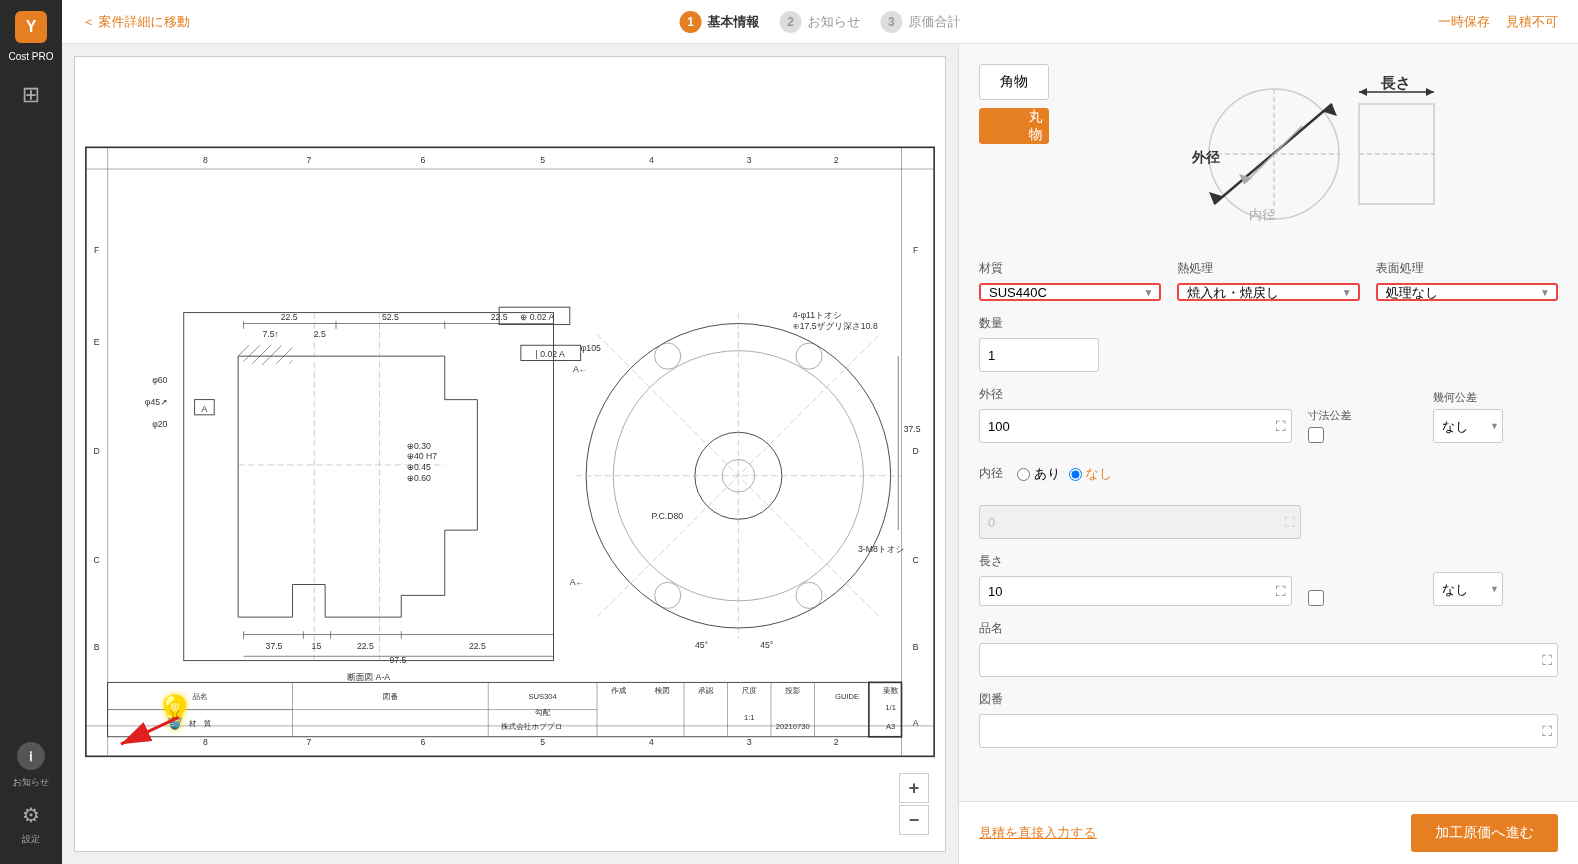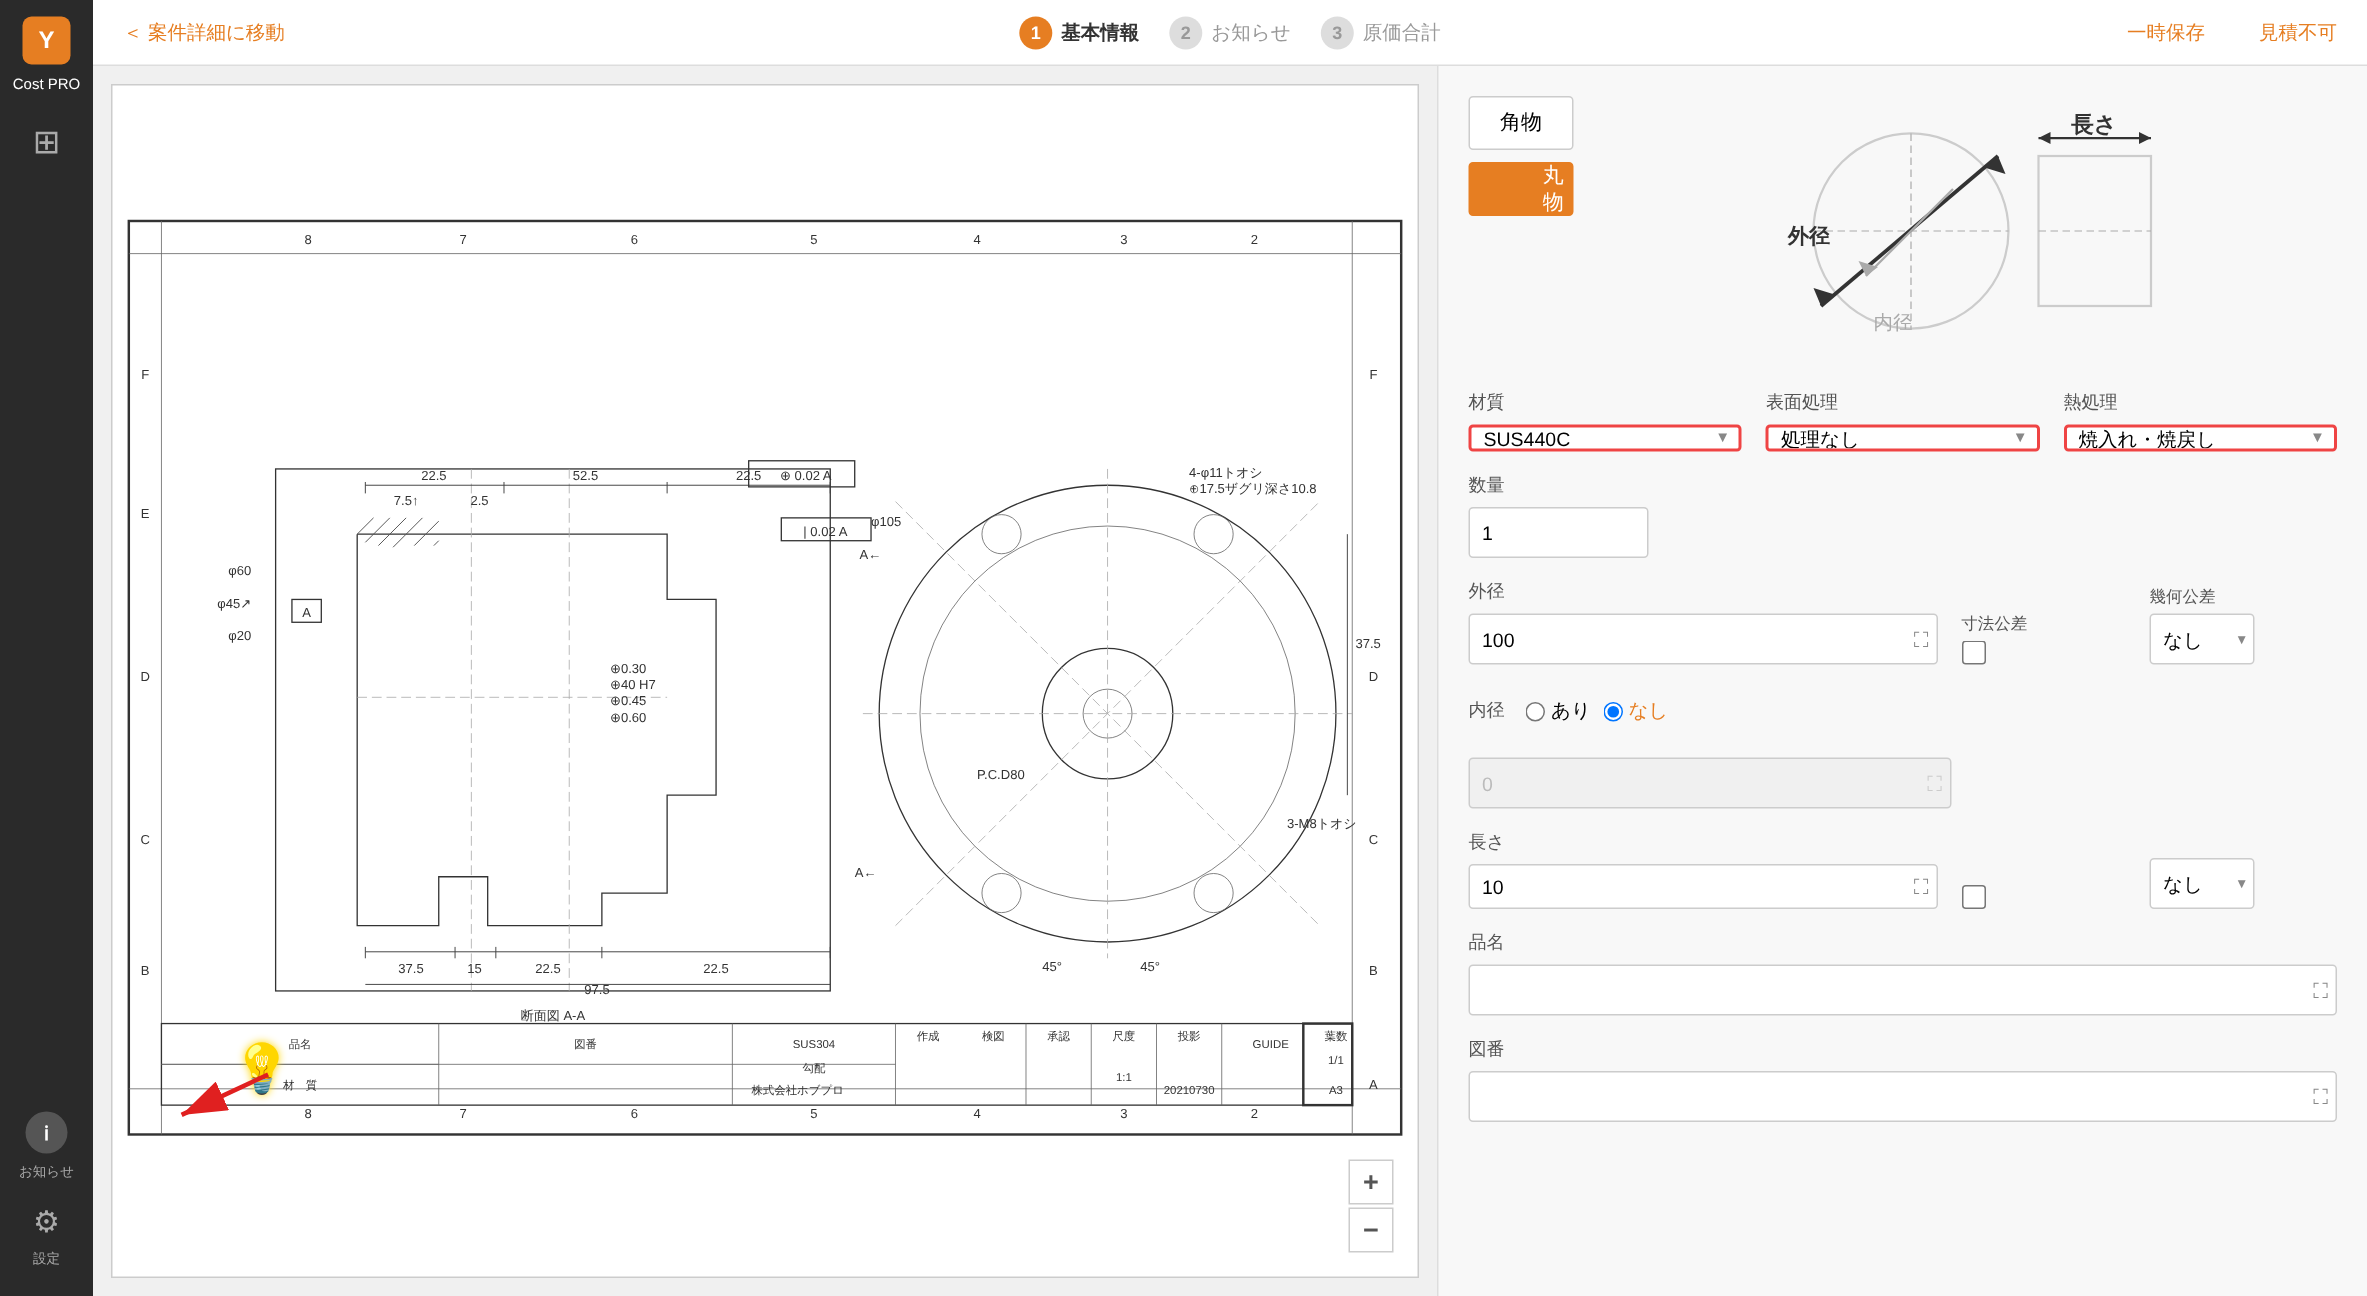--- a/index.html
+++ b/index.html
@@ -69,21 +69,21 @@
       display: flex;
       align-items: center;
       justify-content: center;
       font-size: 12px;
       font-weight: bold;
     }
     .step.active .step-label { color: #333; font-weight: bold; }
     #topnav .top-actions {
       margin-left: auto;
       display: flex;
-      gap: 36px;
+      gap: 16px;
     }
     #topnav .top-actions a {
       color: #e67e22;
       font-size: 13px;
       cursor: pointer;
       text-decoration: none;
     }
 
     
     #body-area {
@@ -669,32 +669,32 @@
         <div class="form-row">
           <div class="form-group">
             <label class="form-label">材質</label>
             <div class="select-wrapper">
               <select class="form-select">
                 <option>SUS440C</option>
               </select>
             </div>
           </div>
           <div class="form-group">
+            <label class="form-label">熱処理</label>
+            <div class="select-wrapper">
+              <select class="form-select">
+                <option>焼入れ・焼戻し</option>
+              </select>
+            </div>
+          </div>
+          <div class="form-group">
             <label class="form-label">表面処理</label>
             <div class="select-wrapper">
               <select class="form-select">
                 <option>処理なし</option>
-              </select>
-            </div>
-          </div>
-          <div class="form-group">
-            <label class="form-label">熱処理</label>
-            <div class="select-wrapper">
-              <select class="form-select">
-                <option>焼入れ・焼戻し</option>
               </select>
             </div>
           </div>
         </div>
 
         <div class="form-row">
           <div class="form-group">
             <label class="form-label">数量</label>
             <input type="text" class="form-input" style="max-width: 120px;" value="1">
           </div>
@@ -782,15 +782,19 @@
           <div class="form-group">
             <label class="form-label">図番</label>
             <div class="input-with-icon">
               <input type="text" style="flex: 1 1 0%; height: 34px; border: 1px solid rgb(204, 204, 204); border-radius: 3px; padding: 0px 32px 0px 8px; font-size: 13px; width: 100%;">
               <span class="input-icon">⛶</span>
             </div>
           </div>
         </div>
       </div>
 
+      <div id="bottom-actions">
+        <a class="estimate-link">見積を直接入力する</a>
+        <button class="next-btn">加工原価へ進む</button>
+      </div>
     </div>
   </div>
 </div>
 
 </body></html>

